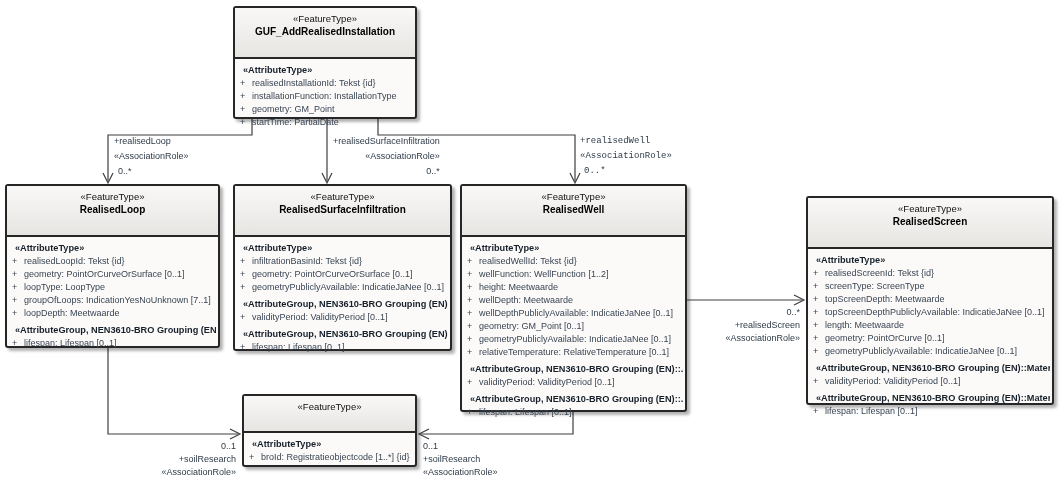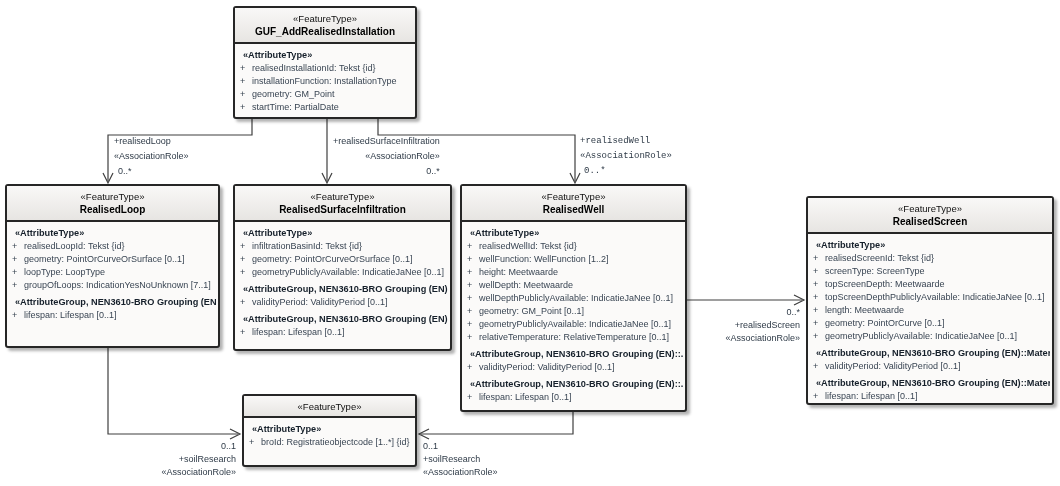--- a/index.html
+++ b/index.html
@@ -11,21 +11,21 @@
   .uml-class{
     position:absolute;z-index:2;box-sizing:border-box;
     border:2px solid #262626;border-radius:3px;
     background:#fbfaf9;
     box-shadow:3px 3px 3px rgba(0,0,0,0.30);
   }
   .uml-class .hdr{
     box-sizing:border-box;
     border-bottom:2px solid #262626;
     background:linear-gradient(#f9f8f7,#e7e5e2);
-    text-align:center;padding:4px 2px 3px 2px;
+    text-align:center;padding:4px 2px 18px 2px;
   }
   .uml-class .stereo{font-size:9.5px;color:#101010;line-height:13px;}
   .uml-class .cname{font-size:10px;font-weight:bold;color:#000000;line-height:14px;}
   .uml-class .body{padding:5px 2px 20px 2px;overflow:hidden;}
   .row{white-space:nowrap;overflow:hidden;line-height:13px;font-size:9px;}
   .row.gh{font-weight:bold;color:#16202b;padding-left:6px;font-size:9.2px;}
   .row.gh.grp{margin-top:4px;}
   .row.attr{color:#394553;}
   .row.attr .vis{display:inline-block;width:15px;padding-left:3px;box-sizing:border-box;color:#394553;}
   .conn-label{position:absolute;z-index:3;font-size:9px;color:#2e3a47;line-height:15px;white-space:nowrap;}
@@ -72,20 +72,21 @@
     <div class="hdr">
       <div class="stereo">«FeatureType»</div>
       <div class="cname">RealisedLoop</div>
     </div>
     <div class="body">
       <div class="row gh">«AttributeType»</div>
       <div class="row attr"><span class="vis">+</span><span class="txt">realisedLoopId: Tekst {id}</span></div>
       <div class="row attr"><span class="vis">+</span><span class="txt">geometry: PointOrCurveOrSurface [0..1]</span></div>
       <div class="row attr"><span class="vis">+</span><span class="txt">loopType: LoopType</span></div>
       <div class="row attr"><span class="vis">+</span><span class="txt">groupOfLoops: IndicationYesNoUnknown [7..1]</span></div>
+      <div class="row attr"><span class="vis">+</span><span class="txt">loopDepth: Meetwaarde</span></div>
       <div class="row gh grp">«AttributeGroup, NEN3610-BRO Grouping (EN):...</div>
       <div class="row attr"><span class="vis">+</span><span class="txt">lifespan: Lifespan [0..1]</span></div>
     </div>
   </div>
 
   <div class="uml-class" style="left:233px;top:184px;width:219px;height:167px;">
     <div class="hdr">
       <div class="stereo">«FeatureType»</div>
       <div class="cname">RealisedSurfaceInfiltration</div>
     </div>

